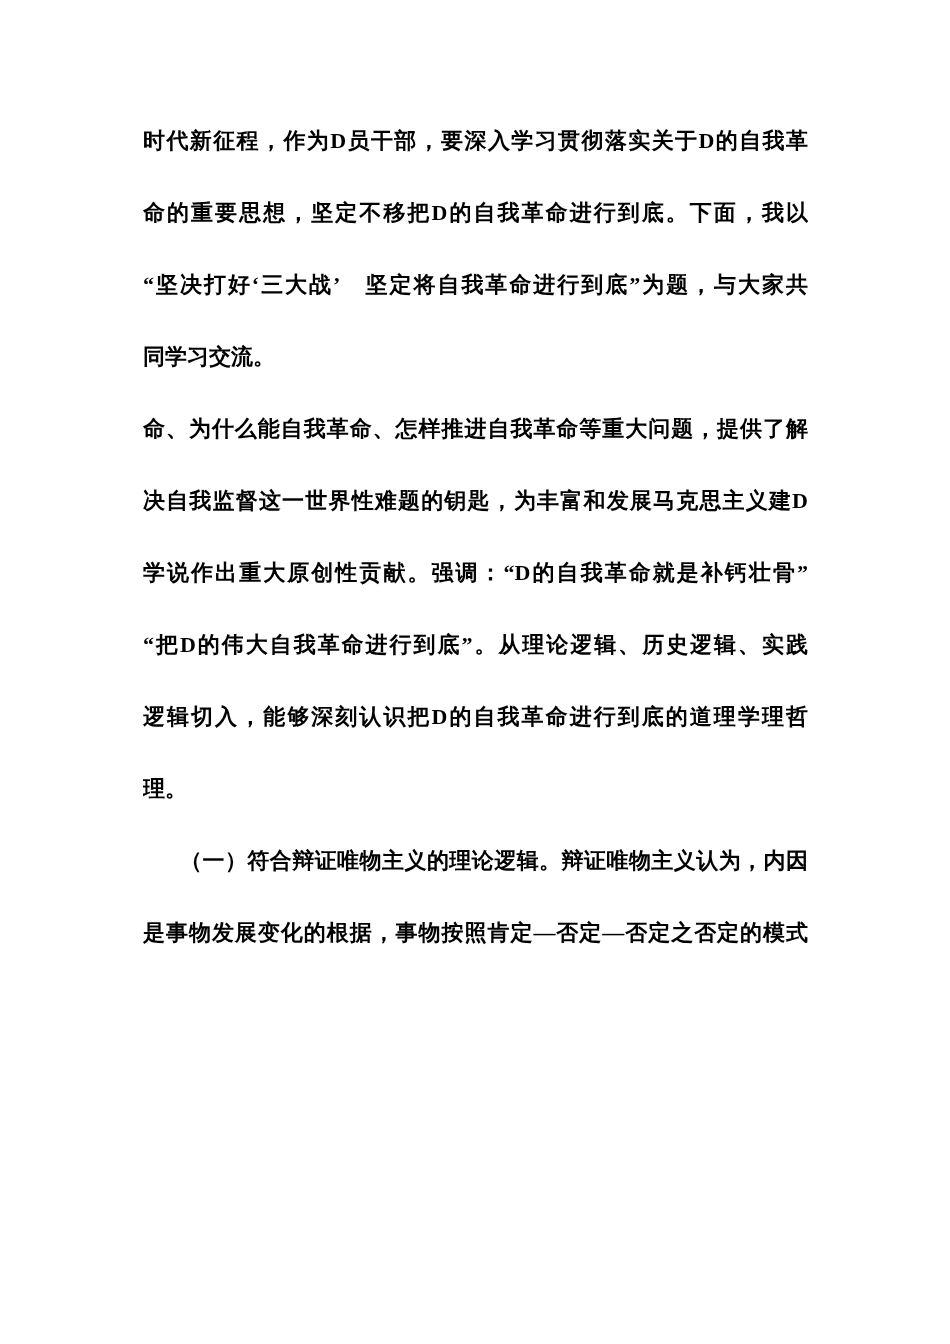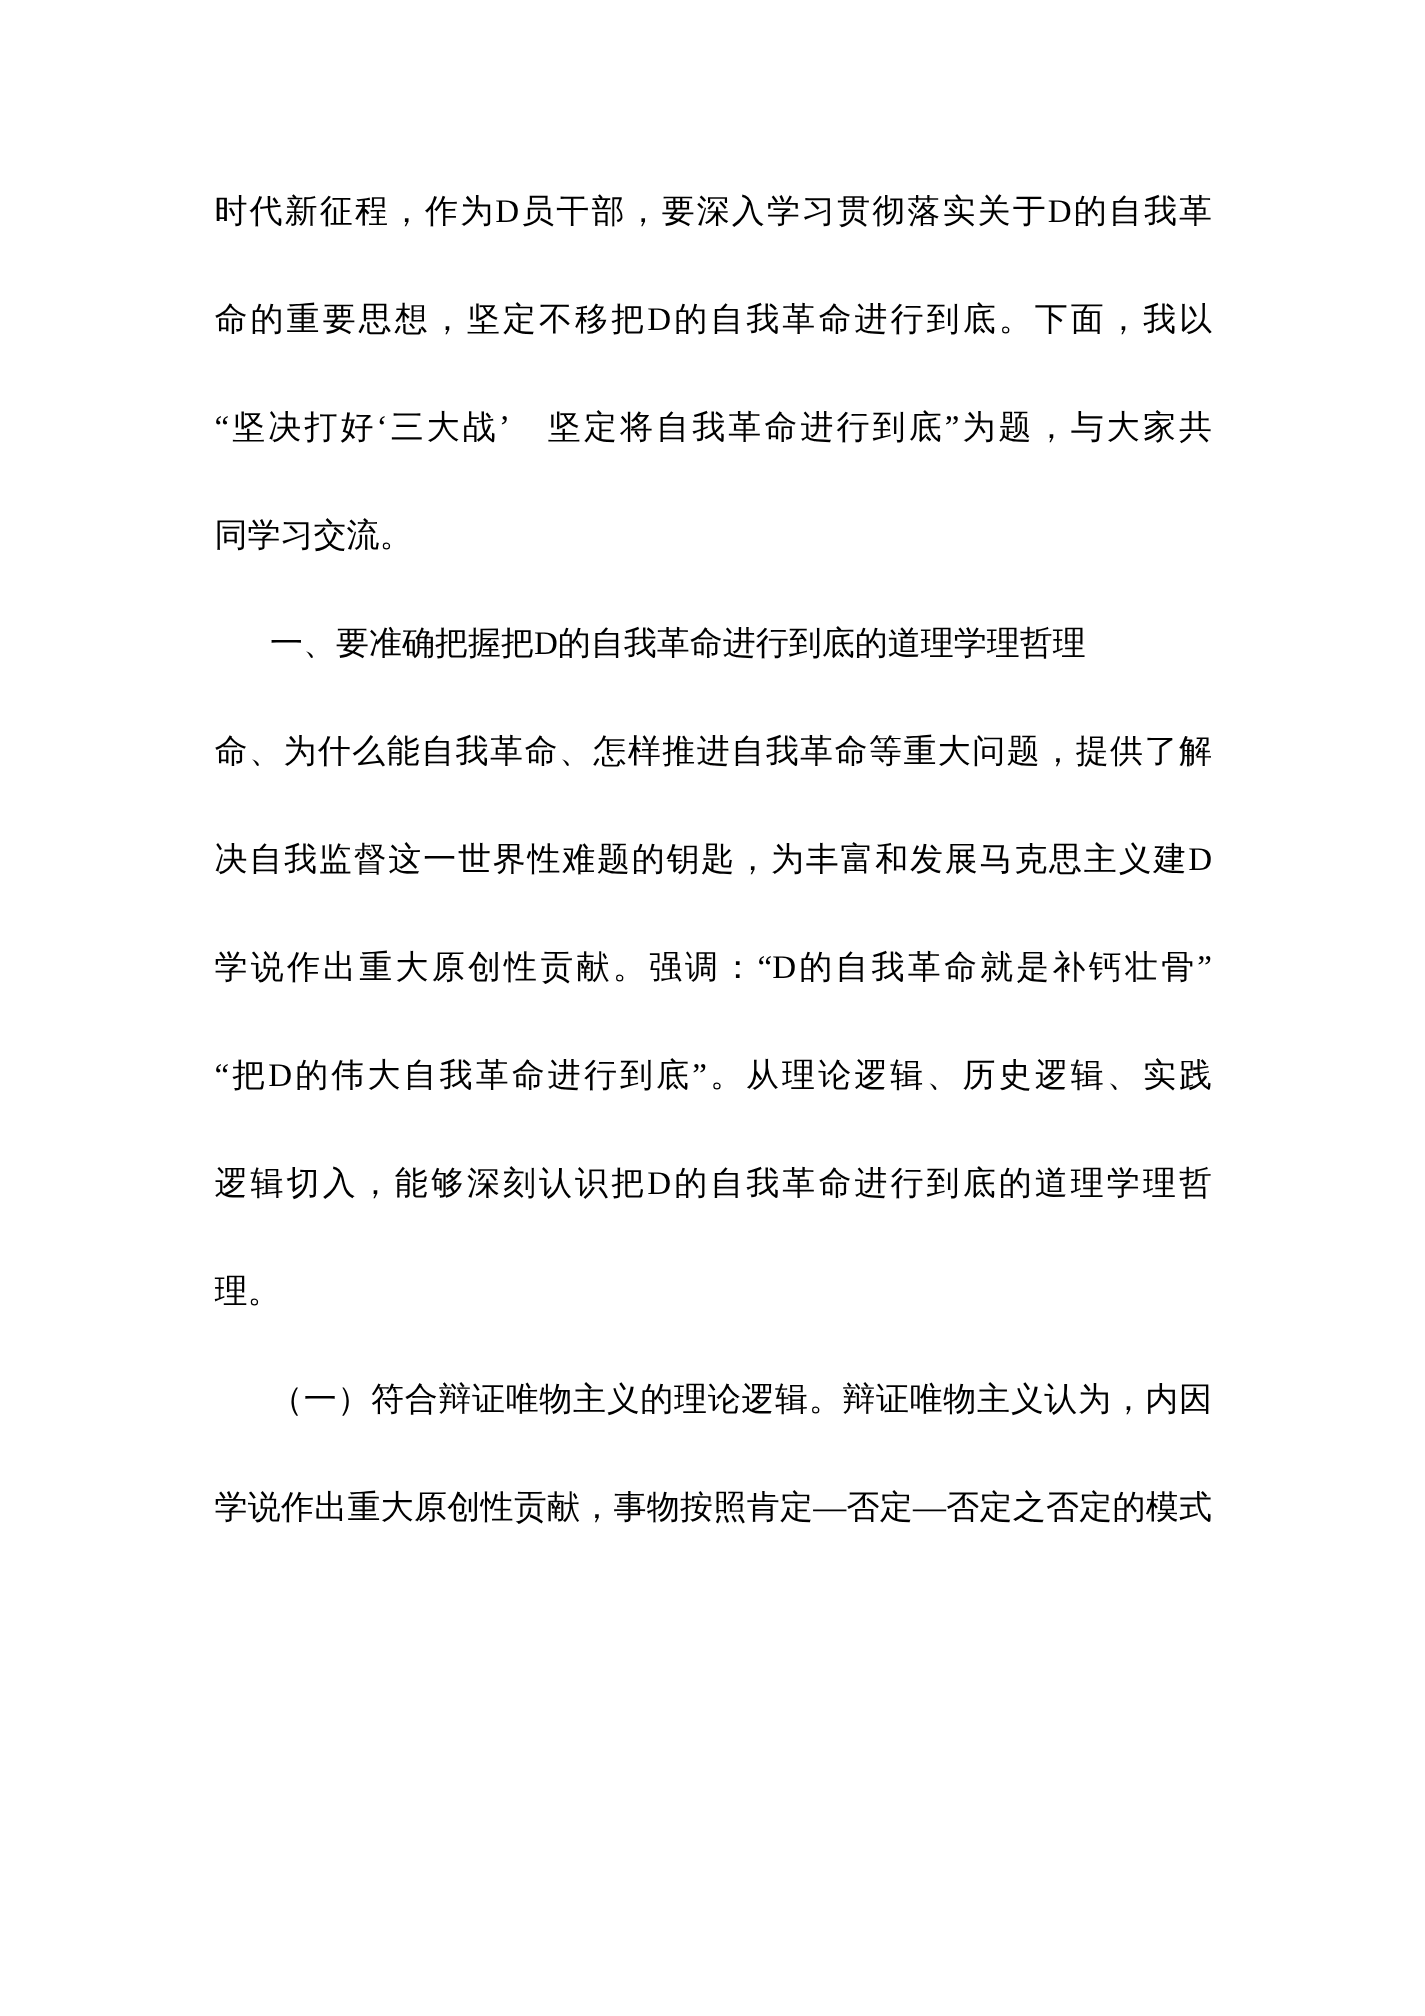--- a/index.html
+++ b/index.html
@@ -13,20 +13,21 @@
     overflow: hidden;
   }
   .doc {
     box-sizing: border-box;
     width: 950px;
     height: 1344px;
     padding: 105px 142px 0 143px;
     font-family: "Liberation Serif", "DejaVu Serif", serif;
     font-size: 22px;
     color: #000000;
+    font-weight: bold;
   }
   .para {
     margin: 0;
   }
   .ln {
     height: 72px;
     line-height: 72px;
     overflow: hidden;
     white-space: normal;
   }
@@ -45,31 +46,28 @@
 
 <div class="doc">
 
   <div class="para">
     <div class="ln just">时代新征程，作为D员干部，要深入学习贯彻落实关于D的自我革</div>
     <div class="ln just">命的重要思想，坚定不移把D的自我革命进行到底。下面，我以</div>
     <div class="ln just">“坚决打好‘三大战’　坚定将自我革命进行到底”为题，与大家共</div>
     <div class="ln">同学习交流。</div>
   </div>
 
-  <div class="para">
-    <div class="ln ind">一、要准确把握把D的自我革命进行到底的道理学理哲理</div>
-  </div>
 
   <div class="para">
     <div class="ln just">命、为什么能自我革命、怎样推进自我革命等重大问题，提供了解</div>
     <div class="ln just">决自我监督这一世界性难题的钥匙，为丰富和发展马克思主义建D</div>
     <div class="ln just">学说作出重大原创性贡献。强调：“D的自我革命就是补钙壮骨”</div>
     <div class="ln just">“把D的伟大自我革命进行到底”。从理论逻辑、历史逻辑、实践</div>
     <div class="ln just">逻辑切入，能够深刻认识把D的自我革命进行到底的道理学理哲</div>
     <div class="ln">理。</div>
   </div>
 
   <div class="para">
     <div class="ln ind just">（一）符合辩证唯物主义的理论逻辑。辩证唯物主义认为，内因</div>
-    <div class="ln just">学说作出重大原创性贡献，事物按照肯定—否定—否定之否定的模式</div>
+    <div class="ln just">是事物发展变化的根据，事物按照肯定—否定—否定之否定的模式</div>
   </div>
 
 </div>
 
 </body></html>

